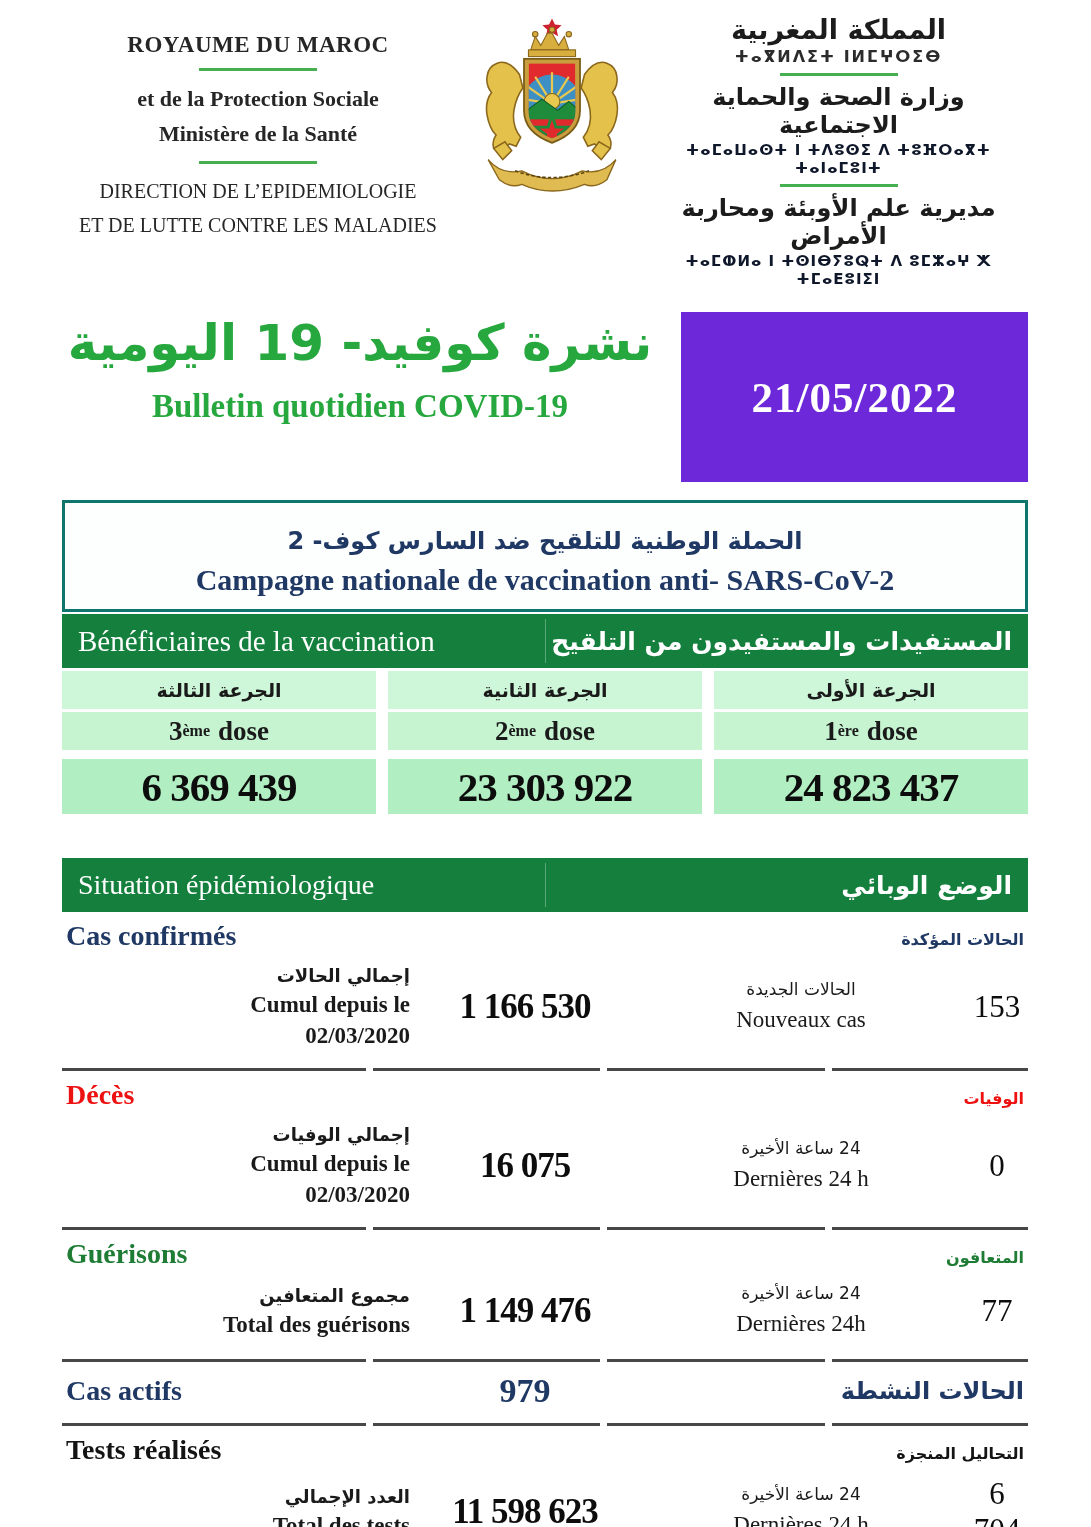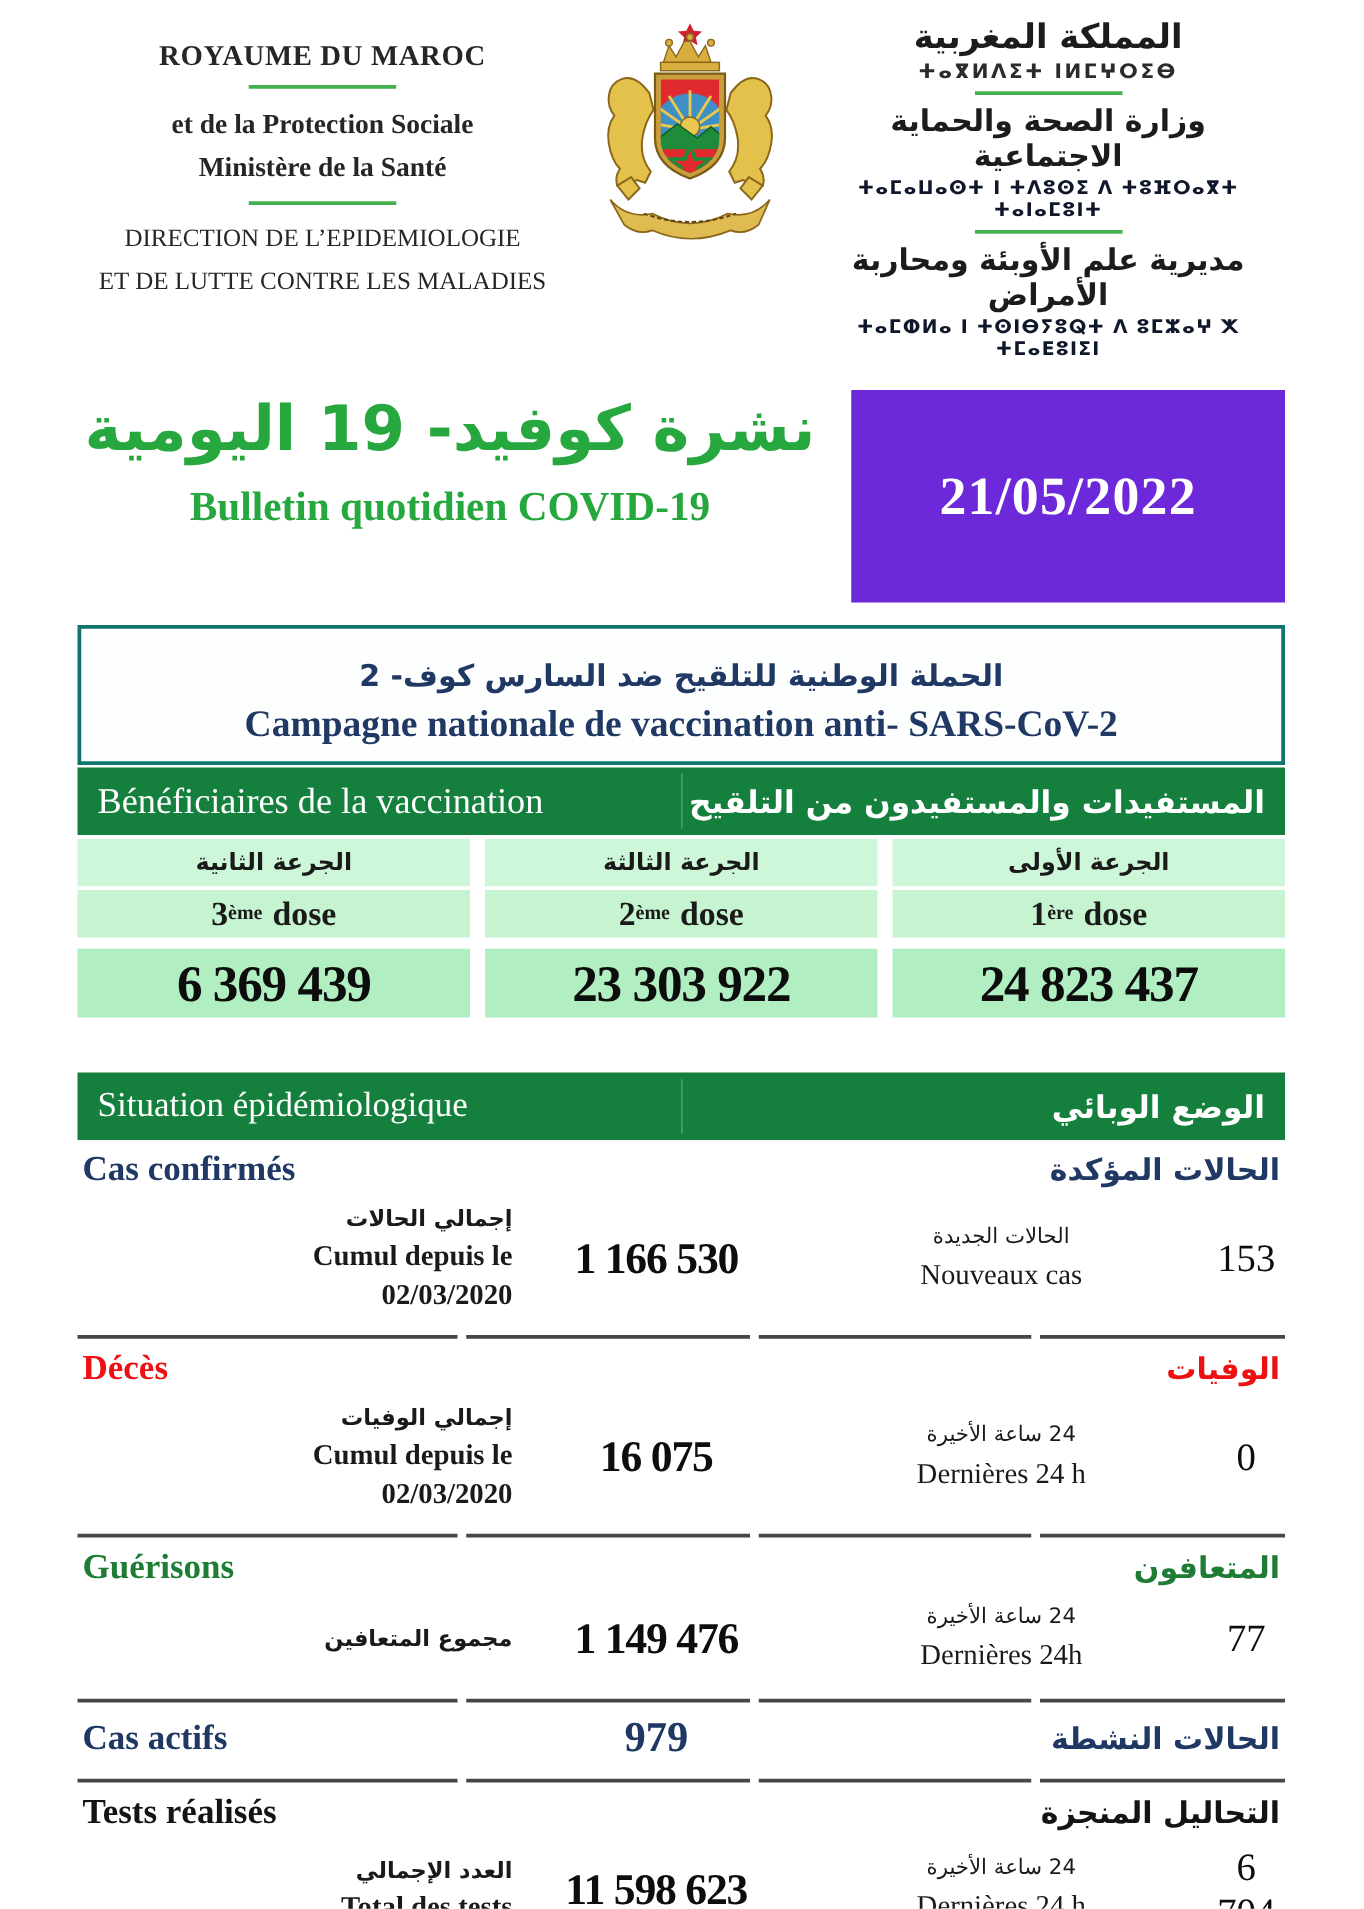--- a/index.html
+++ b/index.html
@@ -46,21 +46,21 @@
   .dose-fr sup { font-size: 16px; margin-right: 8px; }
   .dose-nums { display: grid; grid-template-columns: repeat(3, 1fr); column-gap: 12px; margin-top: 9px; }
   .dose-val { background: #b1efc2; height: 55px; display: flex; align-items: center; justify-content: center; font-size: 41px; font-weight: bold; letter-spacing: -1px; color: #0d0d0d; }
 
   
   .sit-bar { margin-top: 44px; }
   .sit-bar .bar-fr { font-size: 28px; }
 
   .sec-head { display: flex; align-items: baseline; justify-content: space-between; margin-top: 8px; padding: 0 4px; }
   .sec-head .fr { font-size: 28px; font-weight: bold; }
-  .sec-head .ar { font-family: "DejaVu Sans", sans-serif; font-weight: bold; font-size: 24px; direction: rtl; }
+  .sec-head .ar { font-family: "DejaVu Sans", sans-serif; font-weight: bold; font-size: 16px; direction: rtl; }
   .navy { color: #1f3864; }
   .red { color: #ee1111; }
   .dgreen { color: #1e7c35; }
   .black { color: #141414; }
 
   .sec-grid { display: grid; grid-template-columns: 352px 222px 330px 1fr; align-items: center; margin-top: 2px; }
   .lbl { text-align: right; padding-right: 4px; }
   .lbl-ar { font-family: "DejaVu Sans", sans-serif; font-weight: bold; font-size: 18px; direction: rtl; line-height: 1.5; }
   .lbl-fr { font-size: 23px; font-weight: bold; line-height: 1.35; }
   .big { text-align: center; font-size: 35px; font-weight: bold; letter-spacing: -1px; color: #0d0d0d; }
@@ -181,22 +181,22 @@
     <div class="camp-ar">الحملة الوطنية للتلقيح ضد السارس كوف- 2</div>
     <div class="camp-fr">Campagne nationale de vaccination anti- SARS-CoV-2</div>
   </section>
 
   <div class="green-bar">
     <span class="bar-fr">Bénéficiaires de la vaccination</span>
     <span class="bar-ar">المستفيدات والمستفيدون من التلقيح</span>
   </div>
 
   <div class="dose-table">
+    <div class="dose-ar">الجرعة الثالثة</div>
     <div class="dose-ar">الجرعة الثانية</div>
-    <div class="dose-ar">الجرعة الثالثة</div>
     <div class="dose-ar">الجرعة الأولى</div>
     <div class="dose-fr">
       <span>3</span>
         <sup>ème</sup>
         <span>dose</span>
     </div>
     <div class="dose-fr">
       <span>2</span>
         <sup>ème</sup>
         <span>dose</span>
@@ -272,20 +272,21 @@
   </section>
 
   <section>
     <div class="sec-head">
       <span class="fr dgreen">Guérisons</span>
       <span class="ar dgreen">المتعافون</span>
     </div>
     <div class="sec-grid pad-row">
       <div class="lbl">
         <div class="lbl-ar">مجموع المتعافين</div>
+        <div class="lbl-fr">Total des guérisons</div>
       </div>
       <div class="big">1 149 476</div>
       <div class="l24">
         <div class="l24-ar">24 ساعة الأخيرة</div>
         <div class="l24-fr">Dernières 24h</div>
       </div>
       <div class="val">77</div>
     </div>
     <div class="rule4">
         <i></i>

